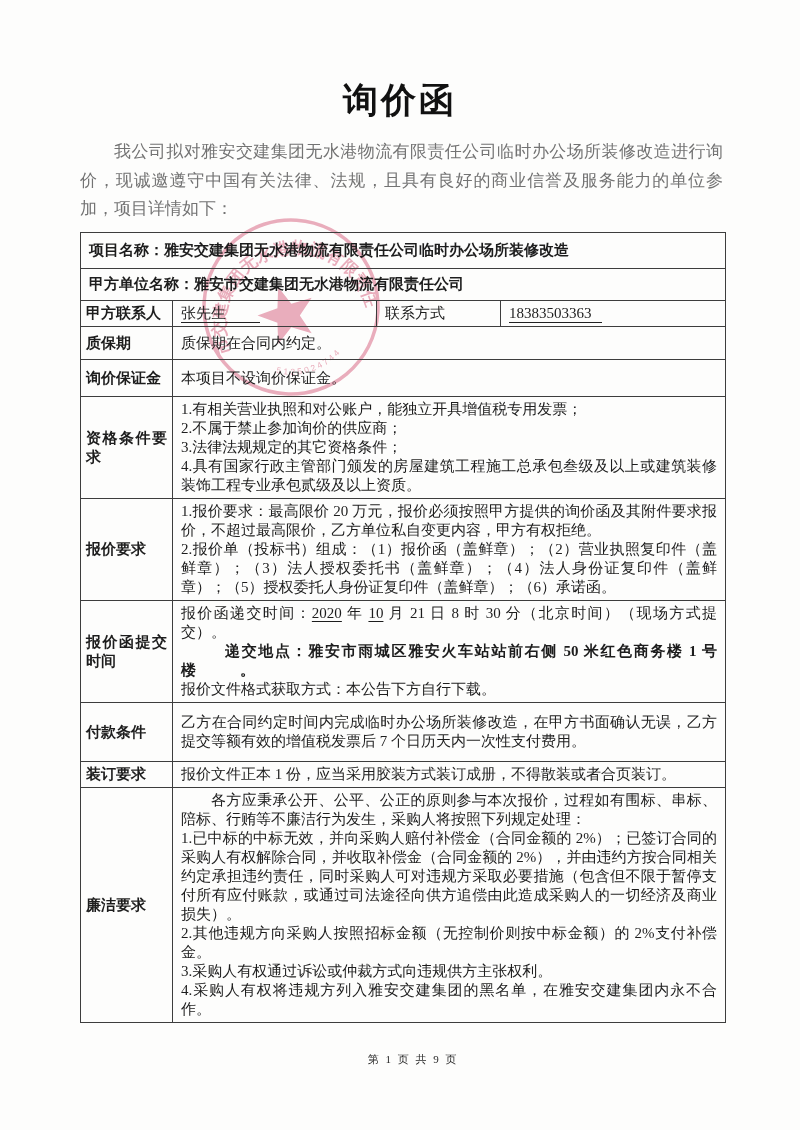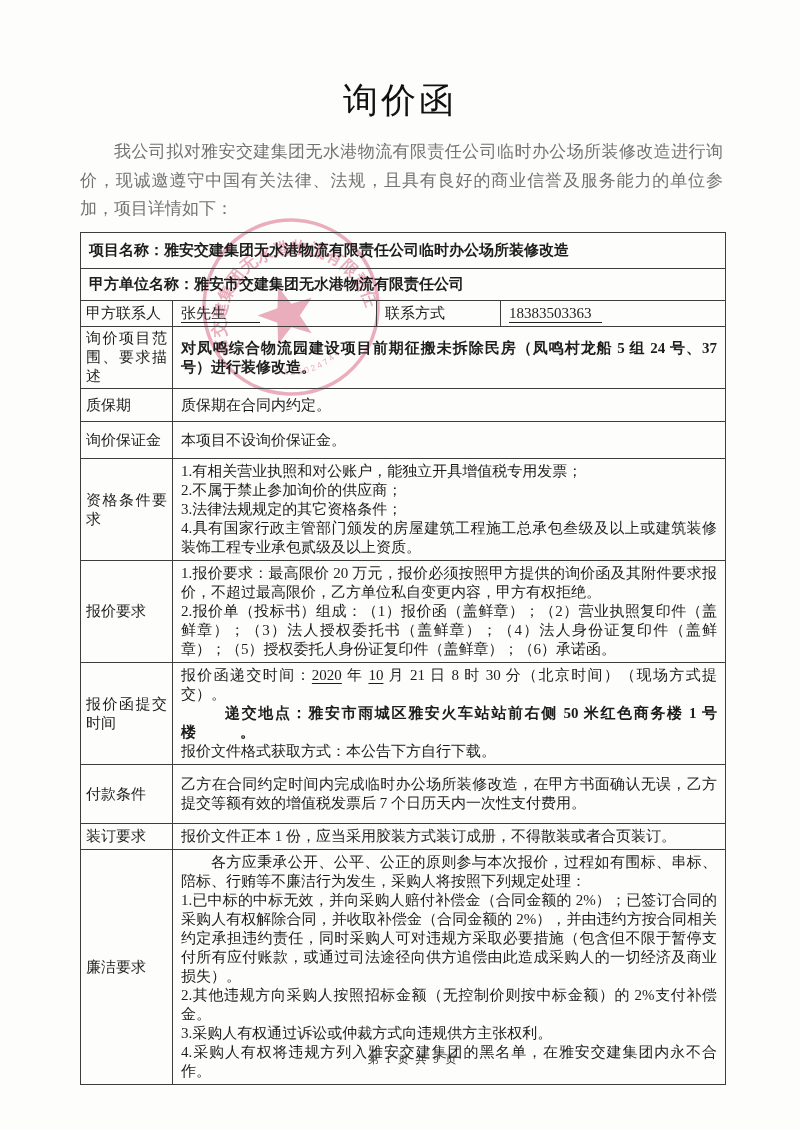--- a/index.html
+++ b/index.html
@@ -4,41 +4,41 @@
 <style>
   html,body{margin:0;padding:0;}
   body{
     width:800px;height:1130px;background:#fdfdfc;overflow:hidden;
     font-family:"Liberation Serif","DejaVu Serif",serif;color:#1b1b1b;
   }
   .page{position:relative;width:800px;height:1130px;}
   .title{
     margin:0;padding-top:80px;text-align:center;
     font-family:"Liberation Sans","DejaVu Sans",sans-serif;
-    font-size:35px;line-height:40px;font-weight:normal;letter-spacing:3px;color:#111;
+    font-size:35px;line-height:40px;font-weight:bold;letter-spacing:3px;color:#111;
   }
   .intro{
     margin:18px 77px 0 80px;font-size:17px;line-height:28.5px;
     text-align:justify;text-indent:2em;color:#737373;
   }
   .doc-table{
     position:absolute;left:80px;top:232px;width:645px;
     border-collapse:collapse;table-layout:fixed;
     font-size:15px;line-height:19px;color:#1d1d1d;
   }
   .doc-table td{
     border:1.5px solid #3d3d3d;padding:3px 8px;vertical-align:middle;
     text-align:justify;word-break:break-all;
   }
   col.c1{width:92px;}col.c2{width:204px;}col.c3{width:124px;}col.c4{width:225px;}
   .r1{height:36px;}.r2{height:32px;}.r3{height:26px;}.r4{height:50px;}
   .r5{height:33px;}.r6{height:37px;}.r7{height:93px;}.r8{height:95px;}
   .r9{height:59px;}.r10{height:59px;}.r11{height:21px;}.r12{height:230px;}
   .bold{font-weight:bold;margin-left:44px;}
-  td.label{padding:2px 5px;}
+  td.label{padding:2px 5px;font-weight:bold;}
   .lline{display:block;}
   .spread{text-align-last:justify;}
   .uext{display:inline-block;border-bottom:1.2px solid #222;padding-right:34px;line-height:17px;}
   .uext2{display:inline-block;border-bottom:1.2px solid #222;padding-right:10px;line-height:17px;}
   .u{text-decoration:underline;text-underline-offset:3px;}
   .bu{font-weight:bold;text-underline-offset:3px;}
   .indent{text-indent:2em;}
   .footer{
     position:absolute;left:13px;top:1052px;width:100%;text-align:center;
     font-size:11px;letter-spacing:2px;color:#2a2a2a;
@@ -95,27 +95,20 @@
       <td class="label">甲方联系人</td>
       <td>
         <span class="uext">张先生</span>
       </td>
       <td>联系方式</td>
       <td>
         <span class="uext2">18383503363</span>
       </td>
     </tr>
 
-    <tr class="r4">
-      <td class="label">
-        <span class="lline spread">询价项目范</span>
-        <span class="lline">围、要求描述</span>
-      </td>
-      <td colspan="3" class="bold">对凤鸣综合物流园建设项目前期征搬未拆除民房（凤鸣村龙船 5 组 24 号、37 号）进行装修改造。</td>
-    </tr>
 
     <tr class="r5">
       <td class="label">质保期</td>
       <td colspan="3">质保期在合同内约定。</td>
     </tr>
 
     <tr class="r6">
       <td class="label">询价保证金</td>
       <td colspan="3">本项目不设询价保证金。</td>
     </tr>

